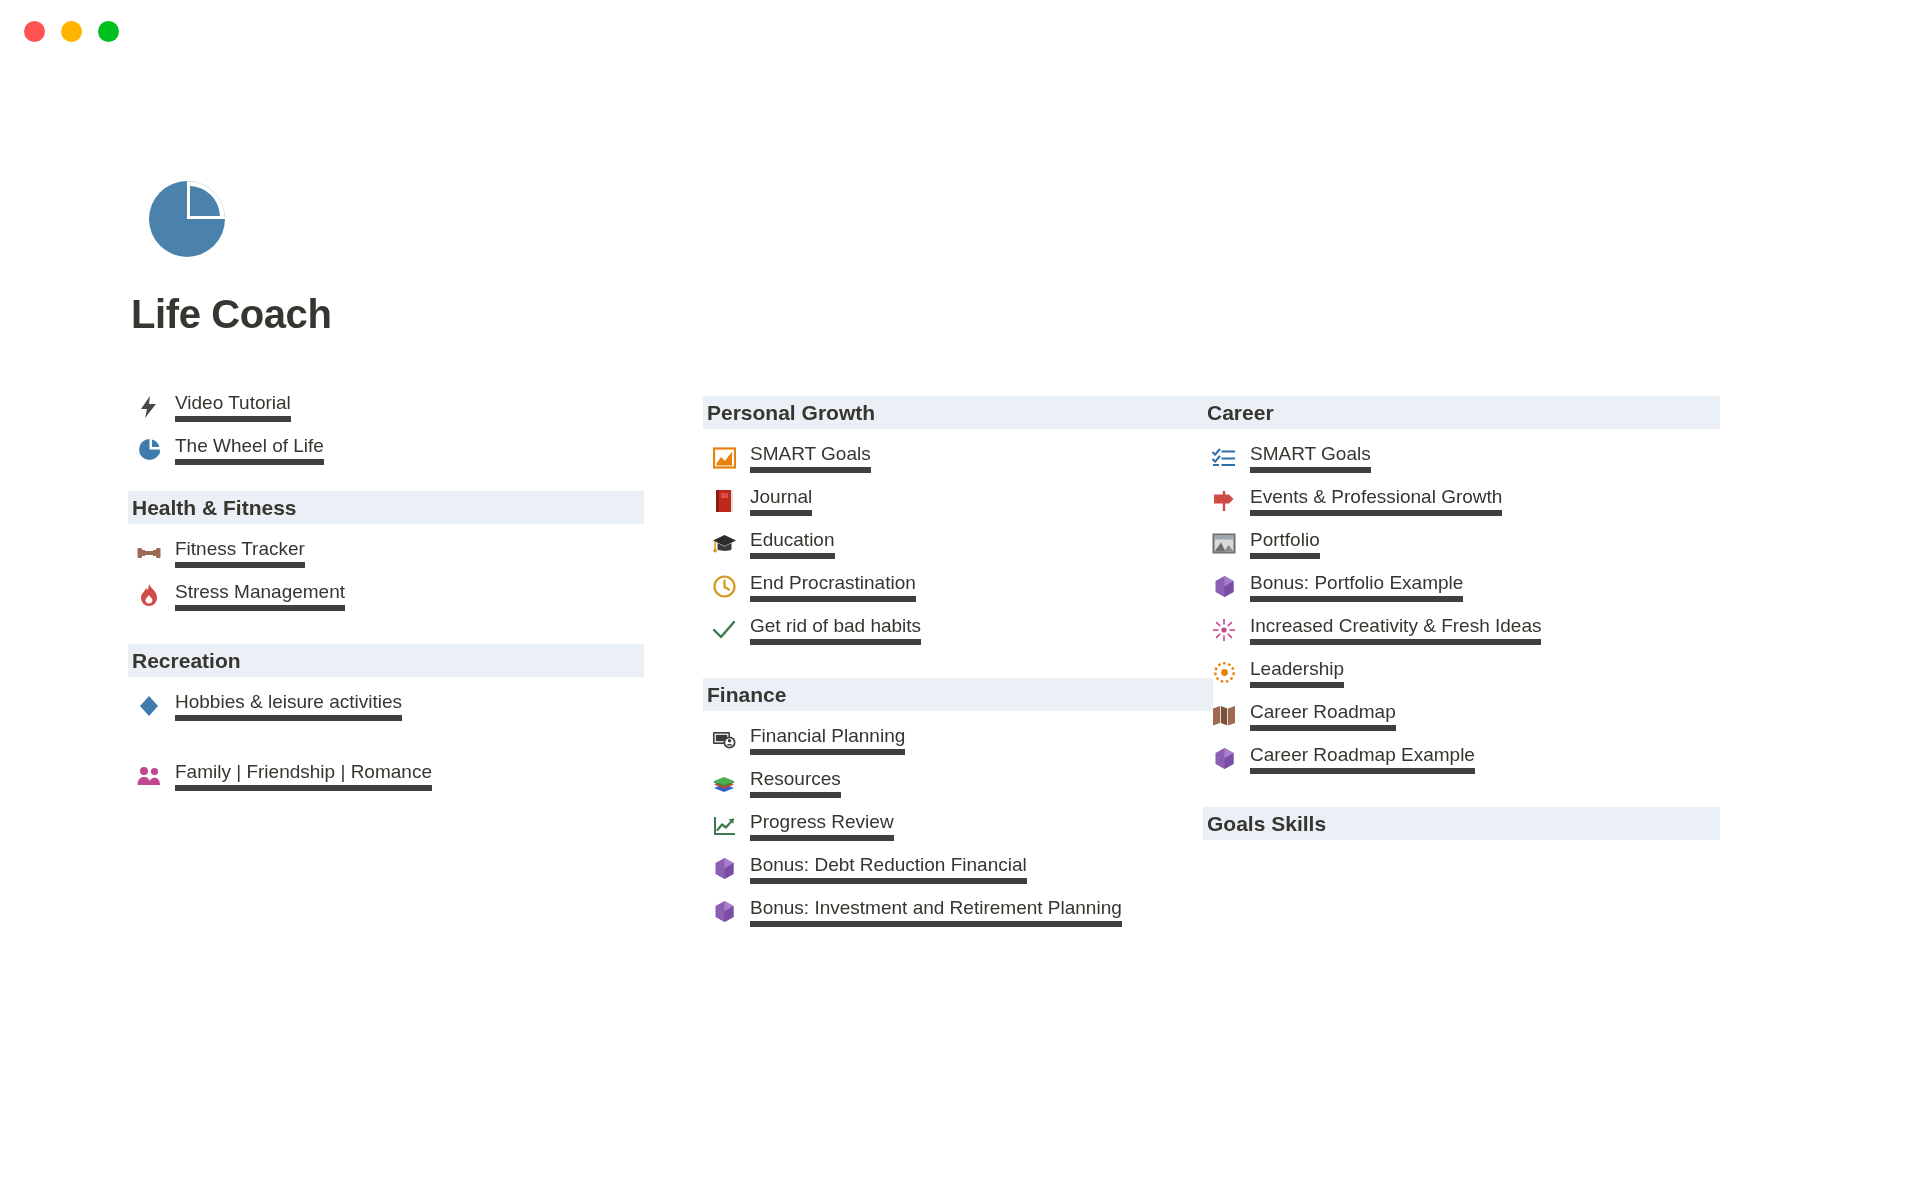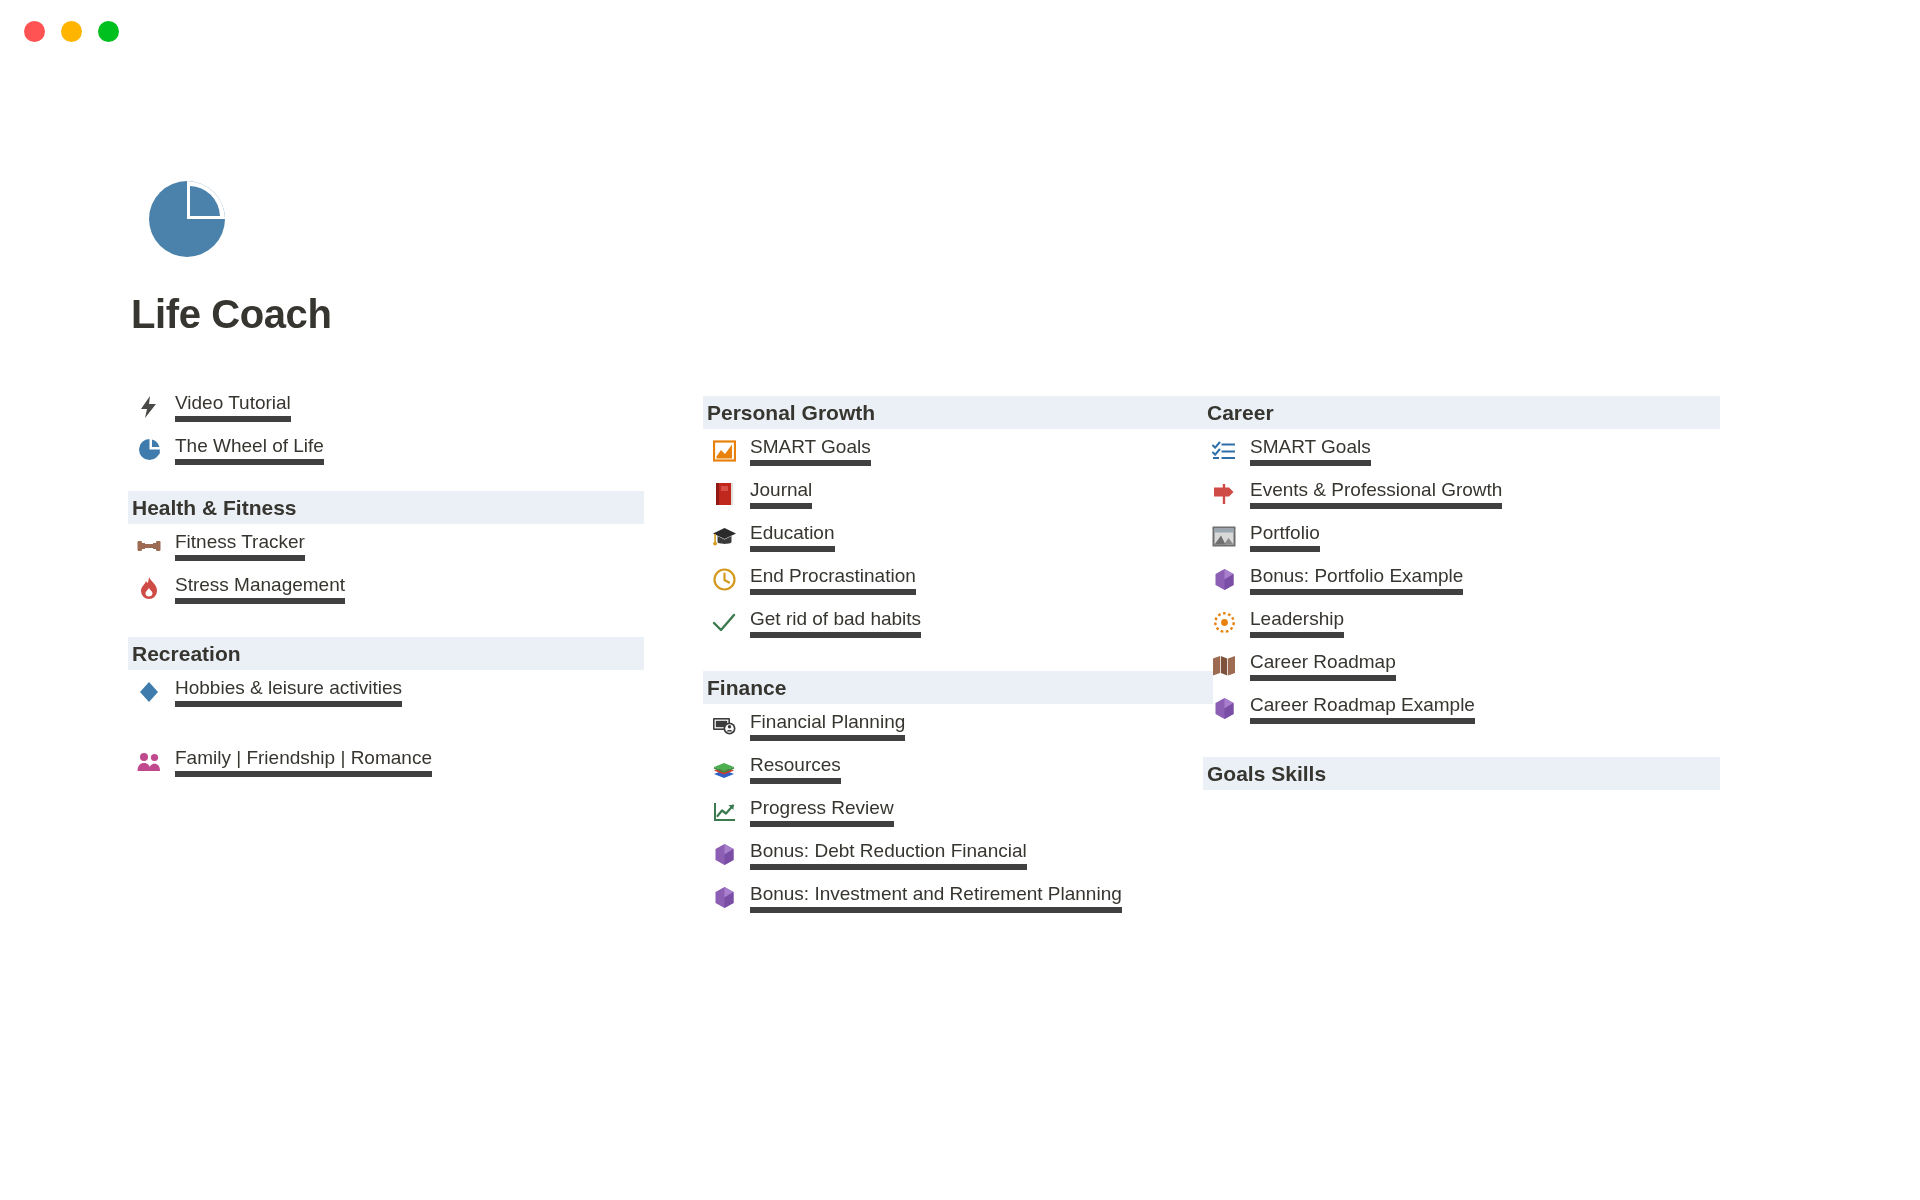--- a/index.html
+++ b/index.html
@@ -61,20 +61,21 @@
   .col-right  { left: 1203px; top: 396px; width: 517px; }
 
   
   .section-head {
     background: #eaf0f6;
     height: 33px;
     display: flex;
     align-items: center;
     padding-left: 4px;
     box-sizing: border-box;
+    margin-bottom: 7px;
   }
   .section-head .s-title {
     font-size: 21px;
     font-weight: bold;
     color: #37352f;
     line-height: 1;
   }
   .section-gap { height: 27px; }
 
   
@@ -382,20 +383,38 @@
         <span class="ico">
           <svg width="21" height="23" viewBox="0 0 21 23">
             <path d="M10.5 1 L19.5 6 L19.5 17 L10.5 22 L1.5 17 L1.5 6 Z" fill="#8c5fb5"></path>
             <path d="M10.5 1 L19.5 6 L10.5 11.5 Z" fill="#a87fcc"></path>
             <path d="M10.5 11.5 L19.5 6 L19.5 17 L10.5 22 Z" fill="#7b4ea6"></path>
           </svg>
         </span>
         <span class="lbl">Bonus: Portfolio Example</span>
       </div>
 
+      <div class="row">
+        <span class="ico">
+          <svg width="24" height="24" viewBox="0 0 24 24">
+            <g stroke="#c0488c" stroke-width="1.6" stroke-linecap="round">
+              <line x1="12" y1="1.5" x2="12" y2="6"></line>
+              <line x1="12" y1="18" x2="12" y2="22.5"></line>
+              <line x1="1.5" y1="12" x2="6" y2="12"></line>
+              <line x1="18" y1="12" x2="22.5" y2="12"></line>
+              <line x1="4.6" y1="4.6" x2="7.8" y2="7.8"></line>
+              <line x1="16.2" y1="16.2" x2="19.4" y2="19.4"></line>
+              <line x1="19.4" y1="4.6" x2="16.2" y2="7.8"></line>
+              <line x1="7.8" y1="16.2" x2="4.6" y2="19.4"></line>
+            </g>
+            <circle cx="12" cy="12" r="2.6" fill="#c0488c"></circle>
+          </svg>
+        </span>
+        <span class="lbl">Increased Creativity &amp; Fresh Ideas</span>
+      </div>
 
       <div class="row">
         <span class="ico">
           <svg width="23" height="23" viewBox="0 0 23 23">
             <circle cx="11.5" cy="11.5" r="9.2" fill="none" stroke="#e8820c" stroke-width="2.4" stroke-dasharray="2.6 2.6"></circle>
             <circle cx="11.5" cy="11.5" r="3.4" fill="#e8820c"></circle>
           </svg>
         </span>
         <span class="lbl">Leadership</span>
       </div>

